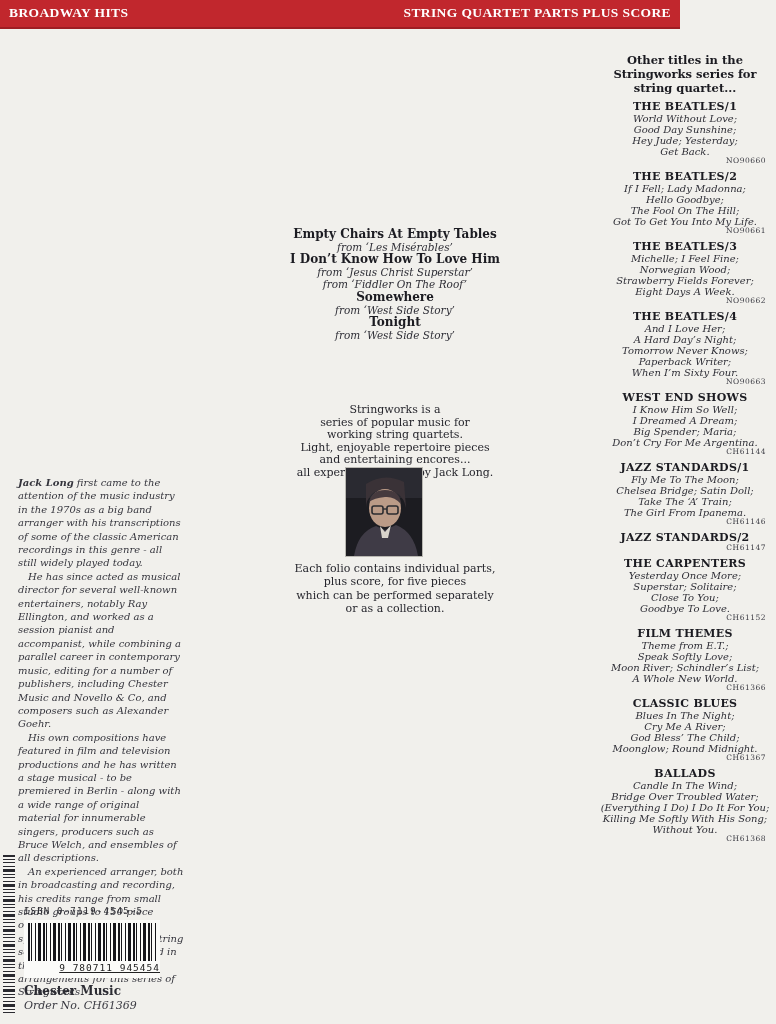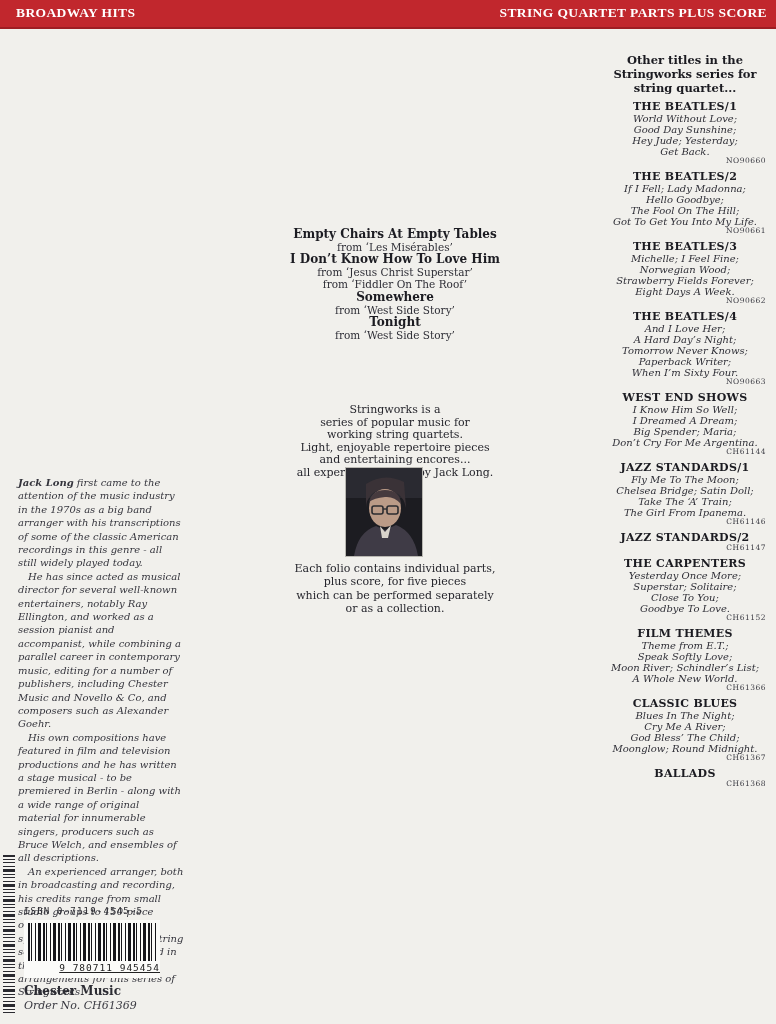--- a/index.html
+++ b/index.html
@@ -1,21 +1,21 @@
 <!DOCTYPE html>
 <html><head>
 <meta charset="utf-8">
 <style>
   html,body{margin:0;padding:0;background:#d8d7d3;}
   .page{position:relative;width:776px;height:1024px;background:#f1f0ec;overflow:hidden;
         font-family:"DejaVu Serif", serif;color:#1e1e24;}
   
-  .banner{position:absolute;top:0;left:0;width:776px;height:29px;background:#c1272d;
+  .banner{position:absolute;top:0;left:0;width:680px;height:29px;background:#c1272d;
           border-bottom:2px solid #9e1d23;display:flex;align-items:center;justify-content:space-between;
-          box-sizing:border-box;padding:0 9px 2px 16px;}
+          box-sizing:border-box;padding:0 9px 2px 9px;}
   .banner span{font-family:"Liberation Serif", serif;font-weight:bold;font-size:13.5px;
                letter-spacing:0.4px;color:#ffffff;white-space:nowrap;}
   
   .left-col{position:absolute;left:18px;top:476px;width:166px;}
   .bio p{margin:0;font-style:italic;font-size:10px;line-height:13.4px;color:#35353d;text-align:left;}
   .bio p.indent{text-indent:10px;}
   .bio .lead{font-weight:bold;}
   .isbn{position:absolute;left:24px;top:906px;font-family:"DejaVu Sans Mono", monospace;
         font-size:9px;letter-spacing:1.2px;color:#2b2b31;}
   .barcode{position:absolute;left:24px;top:920px;width:136px;height:58px;background:#fbfbf9;}
@@ -26,21 +26,21 @@
         font-family:"DejaVu Sans Mono", monospace;font-size:9.5px;letter-spacing:1px;color:#222;text-decoration:underline;}
   .publisher{position:absolute;left:24px;top:984px;font-weight:bold;font-size:12px;color:#2c2c33;}
   .orderno{position:absolute;left:24px;top:999px;font-style:italic;font-size:11px;color:#3a3a42;}
   .vbarcode{position:absolute;left:3px;top:855px;width:12px;height:158px;background:#f6f5f2;
         background-image:repeating-linear-gradient(0deg,#2a2a30 0 1px,#f6f5f2 1px 3px,#2a2a30 3px 4px,
         #f6f5f2 4px 6px,#2a2a30 6px 9px,#f6f5f2 9px 11px,#2a2a30 11px 12px,#f6f5f2 12px 15px);}
   
   .center-col{position:absolute;left:250px;top:0;width:290px;text-align:center;}
   .songlist{position:absolute;left:0;top:228px;width:290px;}
   .song-title{font-weight:bold;font-size:12px;line-height:12.8px;color:#1c1c22;}
-  .song-source{font-size:10.5px;line-height:12.4px;color:#2e2e36;}
+  .song-source{font-style:italic;font-size:10.5px;line-height:12.4px;color:#2e2e36;}
   .blurb{position:absolute;left:0;top:404px;width:290px;font-size:11px;line-height:12.6px;
          color:#26262d;white-space:pre-line;}
   .photo{position:absolute;left:96px;top:468px;width:76px;height:88px;box-shadow:0 0 0 1px #b9b8b2;}
   .folio{position:absolute;left:0;top:562px;width:290px;font-size:11px;line-height:13.4px;
          color:#26262d;white-space:pre-line;}
   
   .right-col{position:absolute;left:598px;top:53px;width:174px;text-align:center;}
   .rhead{font-weight:bold;font-size:11.5px;line-height:14px;white-space:pre-line;
          margin-bottom:6px;color:#1b1b21;}
   .rtitle{margin-bottom:6px;}
@@ -209,17 +209,22 @@
     <div class="rtitle">
       <div class="rname">CLASSIC BLUES</div>
       <div class="rsongs">Blues In The Night;
 Cry Me A River;
 God Bless’ The Child;
 Moonglow; Round Midnight.</div>
       <div class="rcode">CH61367</div>
     </div>
     <div class="rtitle">
       <div class="rname">BALLADS</div>
+      <div class="rsongs">Candle In The Wind;
+Bridge Over Troubled Water;
+(Everything I Do) I Do It For You;
+Killing Me Softly With His Song;
+Without You.</div>
       <div class="rcode">CH61368</div>
     </div>
   </div>
 
 </div>
 
 </body></html>

